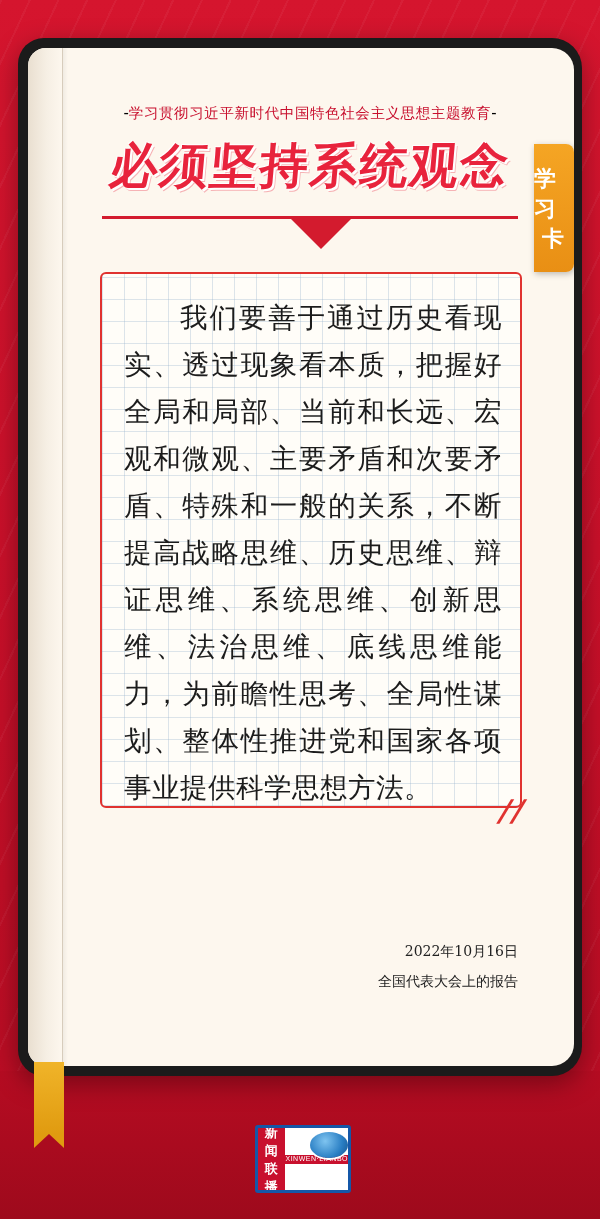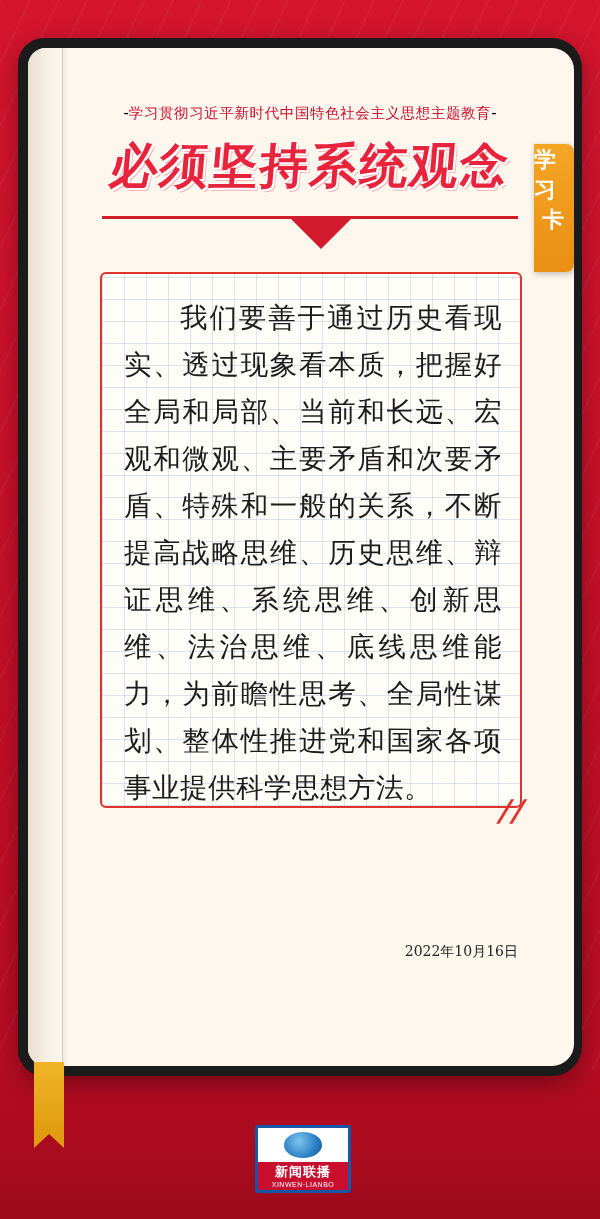--- a/index.html
+++ b/index.html
@@ -201,20 +201,21 @@
     border-radius: 0 8px 8px 0;
     box-shadow: 1px 2px 6px rgba(0,0,0,0.25);
     color: #fff;
     font-family: "DejaVu Serif", serif;
     font-weight: bold;
     font-size: 22px;
     line-height: 30px;
     display: flex;
     flex-direction: column;
     align-items: center;
+    justify-content: center;
     letter-spacing: 2px;
   }
 
   
   .ribbon {
     position: absolute;
     left: 34px;
     top: 1062px;
     width: 30px;
     height: 72px;
@@ -235,21 +236,21 @@
     position: absolute;
     left: 50%;
     margin-left: -45px;
     bottom: 26px;
     width: 90px;
     height: 62px;
     background: #fff;
     border: 3px solid #1457a8;
     border-radius: 3px;
     display: flex;
-    flex-direction: column;
+    flex-direction: row;
     align-items: center;
     justify-content: flex-end;
     overflow: hidden;
   }
   .logo-globe {
     position: absolute;
     top: 4px;
     width: 38px;
     height: 26px;
     border-radius: 50%;
@@ -302,20 +303,21 @@
         <div class="rule"></div>
         <div class="arrow-down"></div>
 
         <div class="quote-box">
           <div class="quote-text">我们要善于通过历史看现实、透过现象看本质，把握好全局和局部、当前和长远、宏观和微观、主要矛盾和次要矛盾、特殊和一般的关系，不断提高战略思维、历史思维、辩证思维、系统思维、创新思维、法治思维、底线思维能力，为前瞻性思考、全局性谋划、整体性推进党和国家各项事业提供科学思想方法。</div>
           <div class="quote-marks">//</div>
         </div>
 
         <div class="attrib">
           <div>2022年10月16日</div>
+          <div>全国代表大会上的报告</div>
         </div>
 
       </div>
 
       <div class="side-tab">
         <span>学习</span>
         <span>卡</span>
       </div>
 
     </div>

